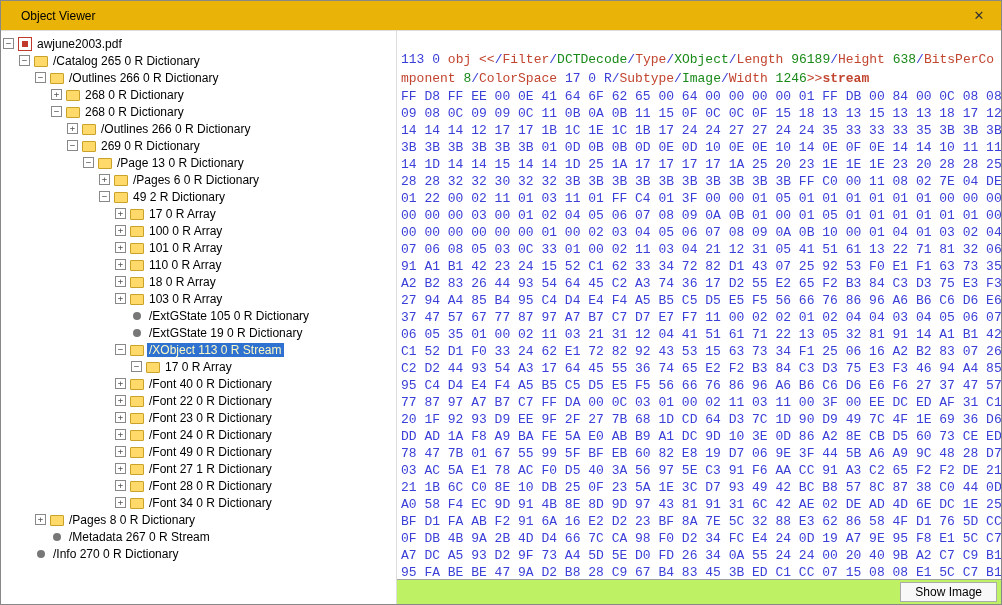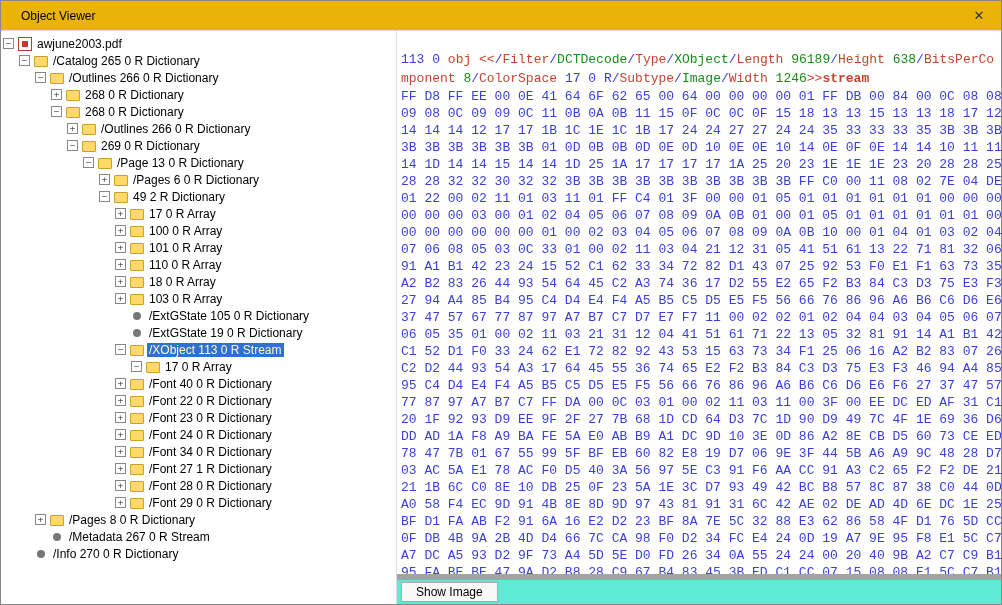--- a/index.html
+++ b/index.html
@@ -123,24 +123,25 @@
   .hex .hdr { white-space: normal; line-height: 19px; margin-bottom: 0; word-break: break-all; }
   .tk-num { color: #3a3fd8; }
   .tk-kw  { color: #c2452f; }
   .tk-br  { color: #c2452f; }
   .tk-sl  { color: #3a3fd8; }
   .tk-nm  { color: #c2452f; }
   .tk-val { color: #1a8a1a; }
   .tk-tp  { color: #1a8a1a; }
   .tk-str { color: #c2452f; font-weight: bold; }
   .btnbar {
-    border-top: 6px solid #a3a3a3;
-    display: flex;
+    border-top: 1px solid #a3a3a3;
+    display: flex;
+    justify-content: flex-end;
     padding: 2px 4px;
-    background: #5eead4;
+    background: #bef264;
   }
   .btn {
     border: 1px solid #aaa;
     background: #f8f8f8;
     padding: 2px 14px;
     font-size: 12px;
     cursor: pointer;
   }
 </style>
 </head>
@@ -325,42 +326,42 @@
                                           <div class="row">
                                             <span class="toggle">+</span>
                                             <span class="icon folder"></span>
                                             <span class="label">/Font 24 0 R Dictionary</span>
                                           </div>
                                         </li>
                                       <li>
                                           <div class="row">
                                             <span class="toggle">+</span>
                                             <span class="icon folder"></span>
+                                            <span class="label">/Font 49 0 R Dictionary</span>
+                                          </div>
+                                        </li>
+                                      <li>
+                                          <div class="row">
+                                            <span class="toggle">+</span>
+                                            <span class="icon folder"></span>
+                                            <span class="label">/Font 27 1 R Dictionary</span>
+                                          </div>
+                                        </li>
+                                      <li>
+                                          <div class="row">
+                                            <span class="toggle">+</span>
+                                            <span class="icon folder"></span>
+                                            <span class="label">/Font 28 0 R Dictionary</span>
+                                          </div>
+                                        </li>
+                                      <li>
+                                          <div class="row">
+                                            <span class="toggle">+</span>
+                                            <span class="icon folder"></span>
                                             <span class="label">/Font 34 0 R Dictionary</span>
-                                          </div>
-                                        </li>
-                                      <li>
-                                          <div class="row">
-                                            <span class="toggle">+</span>
-                                            <span class="icon folder"></span>
-                                            <span class="label">/Font 27 1 R Dictionary</span>
-                                          </div>
-                                        </li>
-                                      <li>
-                                          <div class="row">
-                                            <span class="toggle">+</span>
-                                            <span class="icon folder"></span>
-                                            <span class="label">/Font 28 0 R Dictionary</span>
-                                          </div>
-                                        </li>
-                                      <li>
-                                          <div class="row">
-                                            <span class="toggle">+</span>
-                                            <span class="icon folder"></span>
-                                            <span class="label">/Font 29 0 R Dictionary</span>
                                           </div>
                                         </li>
                                     </ul>
                                   </li>
                                 </ul>
                               </li>
                             </ul>
                           </li>
                         </ul>
                       </li>

